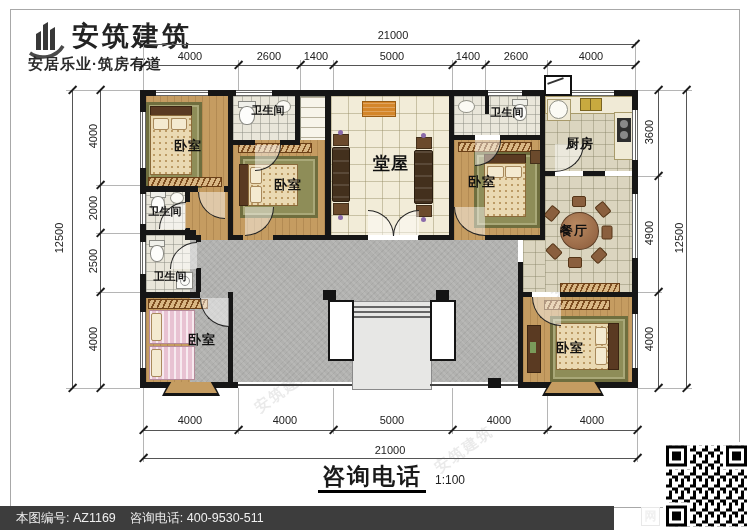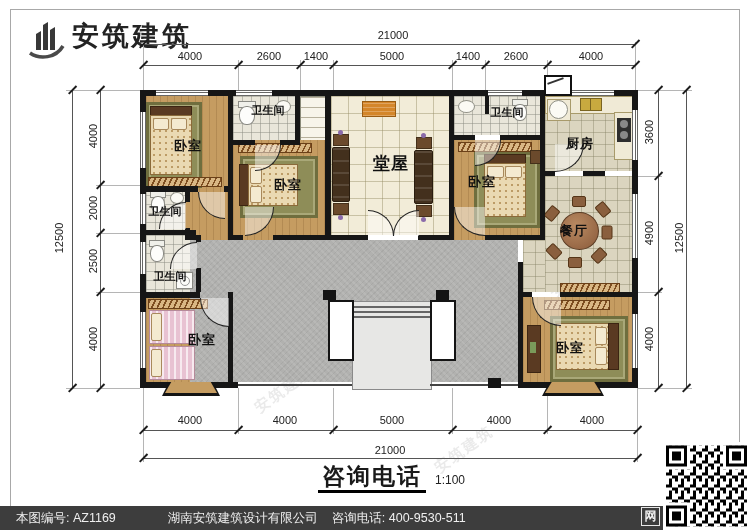--- a/index.html
+++ b/index.html
@@ -54,41 +54,42 @@
   .roomlab.sm{font-size:11px;letter-spacing:0}
   .wm-mark{color:rgba(125,125,125,.16);font-size:15px;font-weight:bold;transform:rotate(-36deg);letter-spacing:2px;pointer-events:none}
   
   #logo-name{left:72px;top:18px;font-size:27px;font-weight:bold;letter-spacing:3px;color:#232323}
   #tagline{left:28px;top:55px;font-size:15px;font-weight:bold;letter-spacing:1px;color:#2a2a2a}
   
   #titleblock{left:318px;top:461px}
   #plan-title{font-size:23px;font-weight:bold;border-bottom:3.5px solid #000;padding:0 4px 1px;letter-spacing:2px}
   #plan-scale{font-size:12px;color:#222;margin-left:9px}
   
-  #footbar{left:0;bottom:0;width:750px;height:24px;background:#3d3d3d;color:#efefef;font-size:12.5px;display:flex;align-items:center;white-space:nowrap}
+  #footbar{left:0;bottom:0;width:614px;height:24px;background:#3d3d3d;color:#efefef;font-size:12.5px;display:flex;align-items:center;white-space:nowrap}
   #footbar span{display:inline-block}
   #web-badge{left:641px;top:507px;width:17px;height:17px;border:1.5px solid #e8e8e8;color:#f0f0f0;font-size:12px;line-height:17px;text-align:center;font-weight:bold;z-index:6}
   #qr{left:663px;top:442px;width:87px;height:88px;z-index:5;background:#fff}
   .steps{background:#666}
   .pathw{background:#e7e7e5;border:1px solid #8a8a8a}
   .edge{background:#444}
 </style>
 </head>
 <body>
 
 <div id="sheet">
   <i id="frame" class="abs"></i>
 
   <svg class="abs" style="left:22px;top:13px;width:48px;height:48px" viewBox="0 0 48 48">
     <path d="M8 40 C 18 47 34 45 41 33" stroke="#4a4a4a" stroke-width="3.5" fill="none"></path>
     <path d="M14 37 L14 21 L19 18 L19 37 Z" fill="#383838"></path>
     <path d="M21 37 L21 12 L26 9 L26 37 Z" fill="#383838"></path>
     <path d="M28 37 L28 17 L33 14 L33 37 Z" fill="#383838"></path>
   </svg>
   <span id="logo-name" class="abs">安筑建筑</span>
+  <span id="tagline" class="abs">安居乐业·筑房有道</span>
 
   <span class="abs wm-mark" style="left:160px;top:250px">安筑建筑</span>
   <span class="abs wm-mark" style="left:350px;top:160px">安筑建筑</span>
   <span class="abs wm-mark" style="left:545px;top:265px">安筑建筑</span>
   <span class="abs wm-mark" style="left:250px;top:380px">安筑建筑</span>
   <span class="abs wm-mark" style="left:430px;top:440px">安筑建筑</span>
 
   <i class="abs dimline" style="left:143px;top:44px;width:492px;height:1px"></i>
   <i class="abs dimline" style="left:143px;top:65px;width:492px;height:1px"></i>
   <span class="abs dimlab" style="left:343px;top:29px;width:100px">21000</span>
@@ -377,21 +378,20 @@
     <span class="abs roomlab" style="left:62px;top:250px">卧室</span>
     <span class="abs roomlab" style="left:430px;top:258px">卧室</span>
   </div>
 
   <div class="abs" id="titleblock">
     <span id="plan-title">咨询电话</span><span id="plan-scale">1:100</span>
   </div>
 
   <div class="abs" id="footbar">
     <span style="margin-left:16px">本图编号: AZ1169</span>
-    <span style="margin-left:52px">湖南安筑建筑设计有限公司</span>
     <span style="margin-left:14px">咨询电话: 400-9530-511</span>
   </div>
   <span class="abs" id="web-badge">网</span>
 
   <svg class="abs" id="qr" viewBox="0 0 29 29">
     <rect width="29" height="29" fill="#fff"></rect>
     <defs>
       <pattern id="qp" width="4" height="4" patternUnits="userSpaceOnUse">
         <rect width="1" height="1" fill="#000"></rect>
           <rect x="2" y="0" width="1" height="2" fill="#000"></rect>

